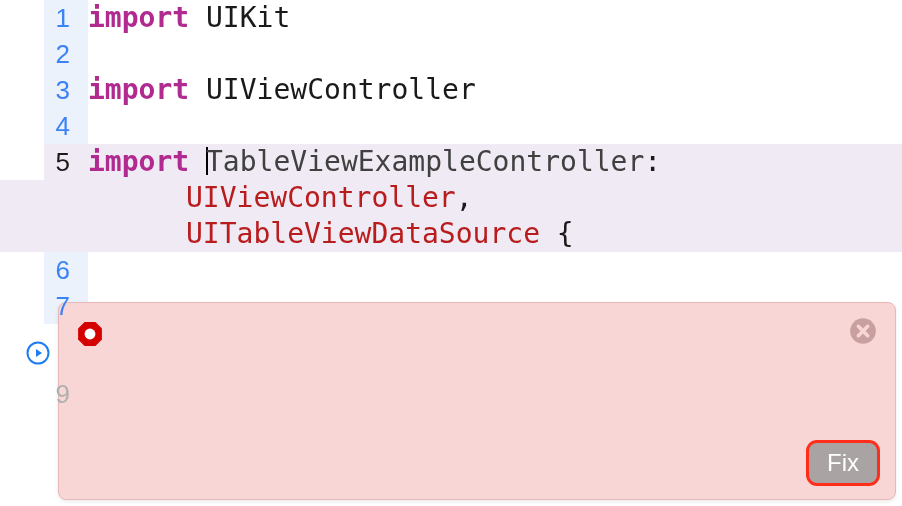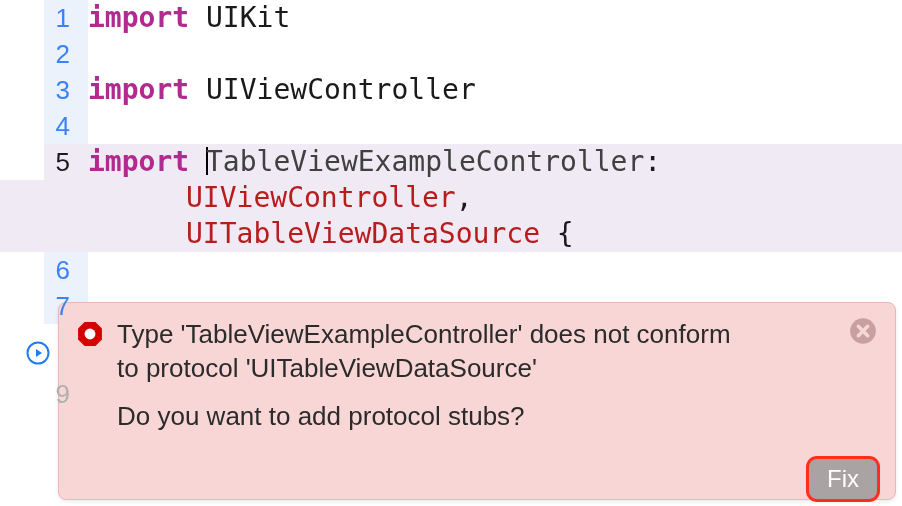--- a/index.html
+++ b/index.html
@@ -116,21 +116,21 @@
   .popup .close {
     position: absolute;
     top: 14px;
     right: 18px;
     width: 28px;
     height: 28px;
     cursor: pointer;
   }
   .popup .fix-btn {
     position: absolute;
-    bottom: 0;
+    bottom: 16px;
     right: 18px;
     height: 40px;
     padding: 0 18px;
     background: #a9a3a3;
     color: #ffffff;
     border: none;
     border-radius: 8px;
     font-size: 24px;
     font-family: inherit;
     cursor: pointer;
@@ -237,24 +237,20 @@
     <div class="code"></div>
   </div>
 
   <div class="popup">
     <span class="err-badge">
       <svg viewBox="0 0 24 24" width="26" height="26">
         <polygon points="7,1 17,1 23,7 23,17 17,23 7,23 1,17 1,7" fill="#d50000"></polygon>
         <circle cx="12" cy="12" r="5" fill="#ffffff"></circle>
       </svg>
     </span>
-    <div class="msg">
-      <span class="m1">Type 'TableViewExampleController' does not conform to protocol 'UITableViewDataSource'</span>
-      <span>Do you want to add protocol stubs?</span>
-    </div>
     <span class="close">
       <svg viewBox="0 0 24 24" width="28" height="28">
         <circle cx="12" cy="12" r="11" fill="#c9a0a0"></circle>
         <path d="M8 8 L16 16 M16 8 L8 16" stroke="#f9d6d6" stroke-width="3" stroke-linecap="round"></path>
       </svg>
     </span>
     <button class="fix-btn">Fix</button>
   </div>
 
 </div>

